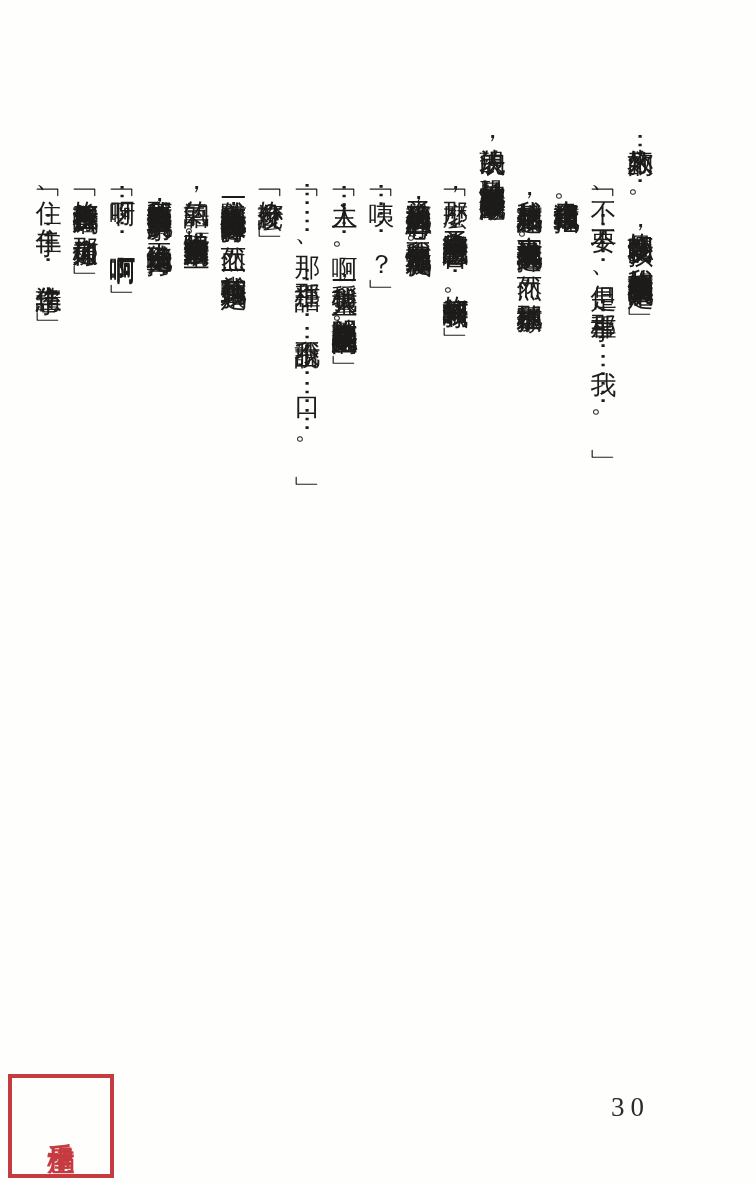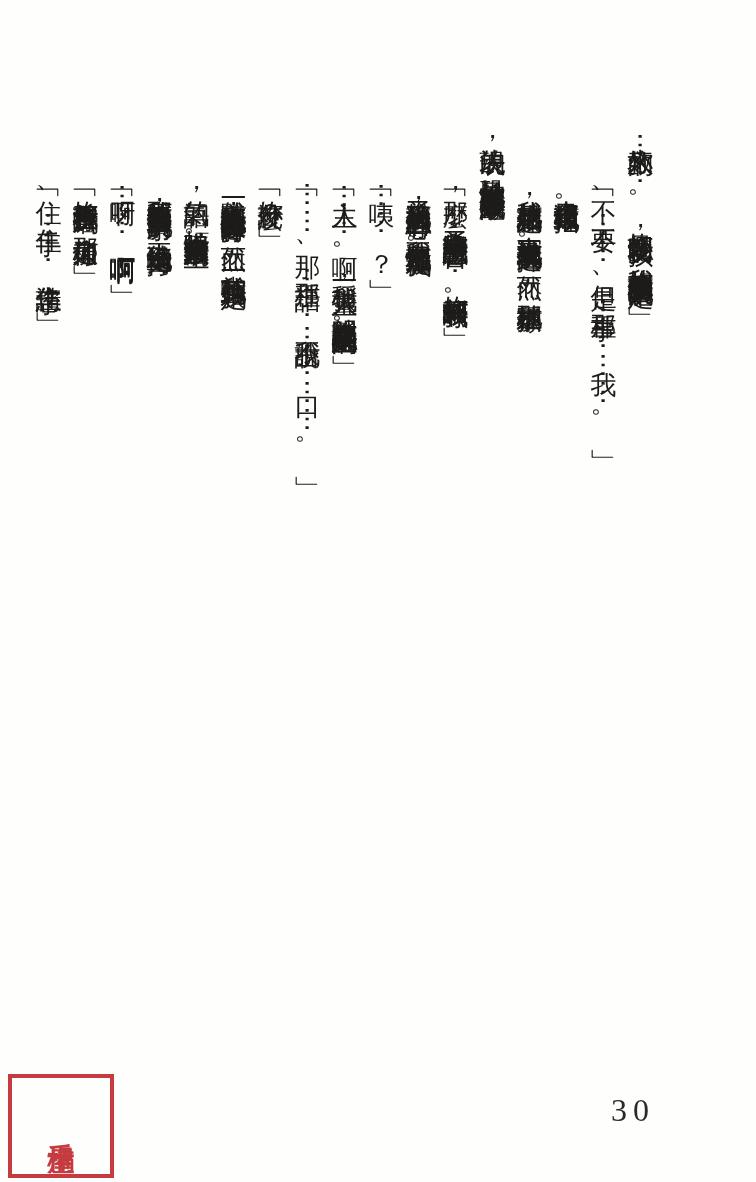--- a/index.html
+++ b/index.html
@@ -52,21 +52,21 @@
     color: #c53b40;
     font-size: 27px;
     line-height: 96px;        
     letter-spacing: 4px;
     font-weight: bold;
   }
   .page-number {
     position: absolute;
     left: 611px;
     top: 1092px;
-    font-size: 32px;
+    font-size: 27px;
     letter-spacing: 6px;
     color: #2b2a28;
   }
 </style>
 </head>
 <body>
 
 <div class="page">
 
   <div class="text-block">

